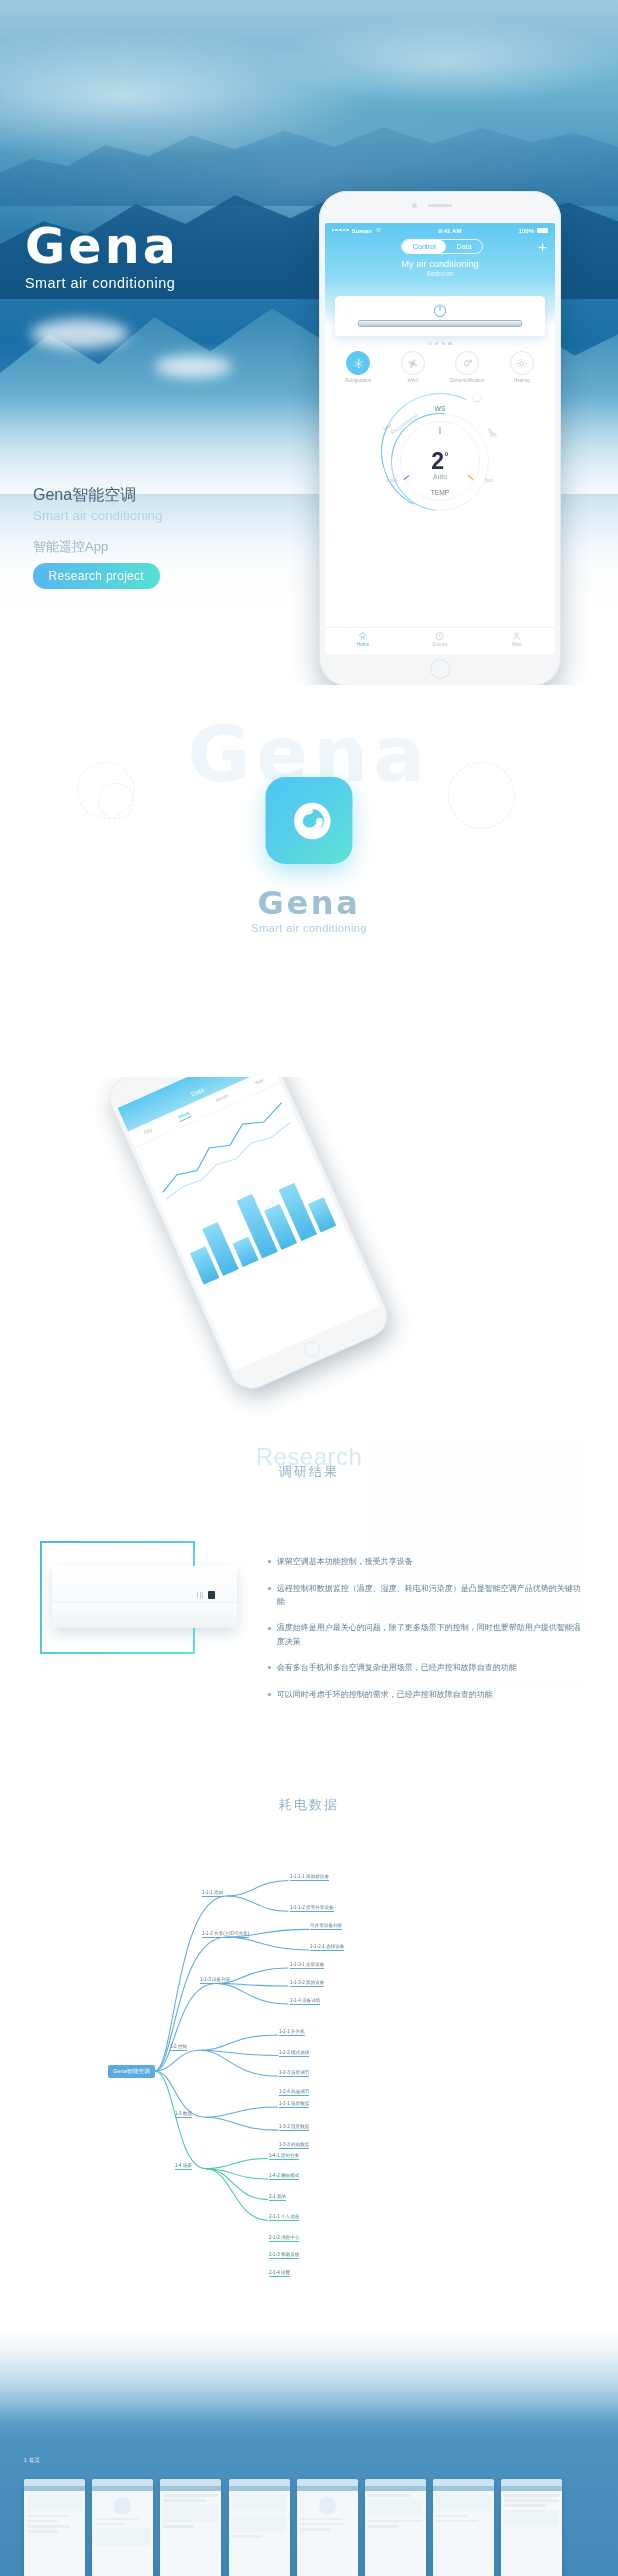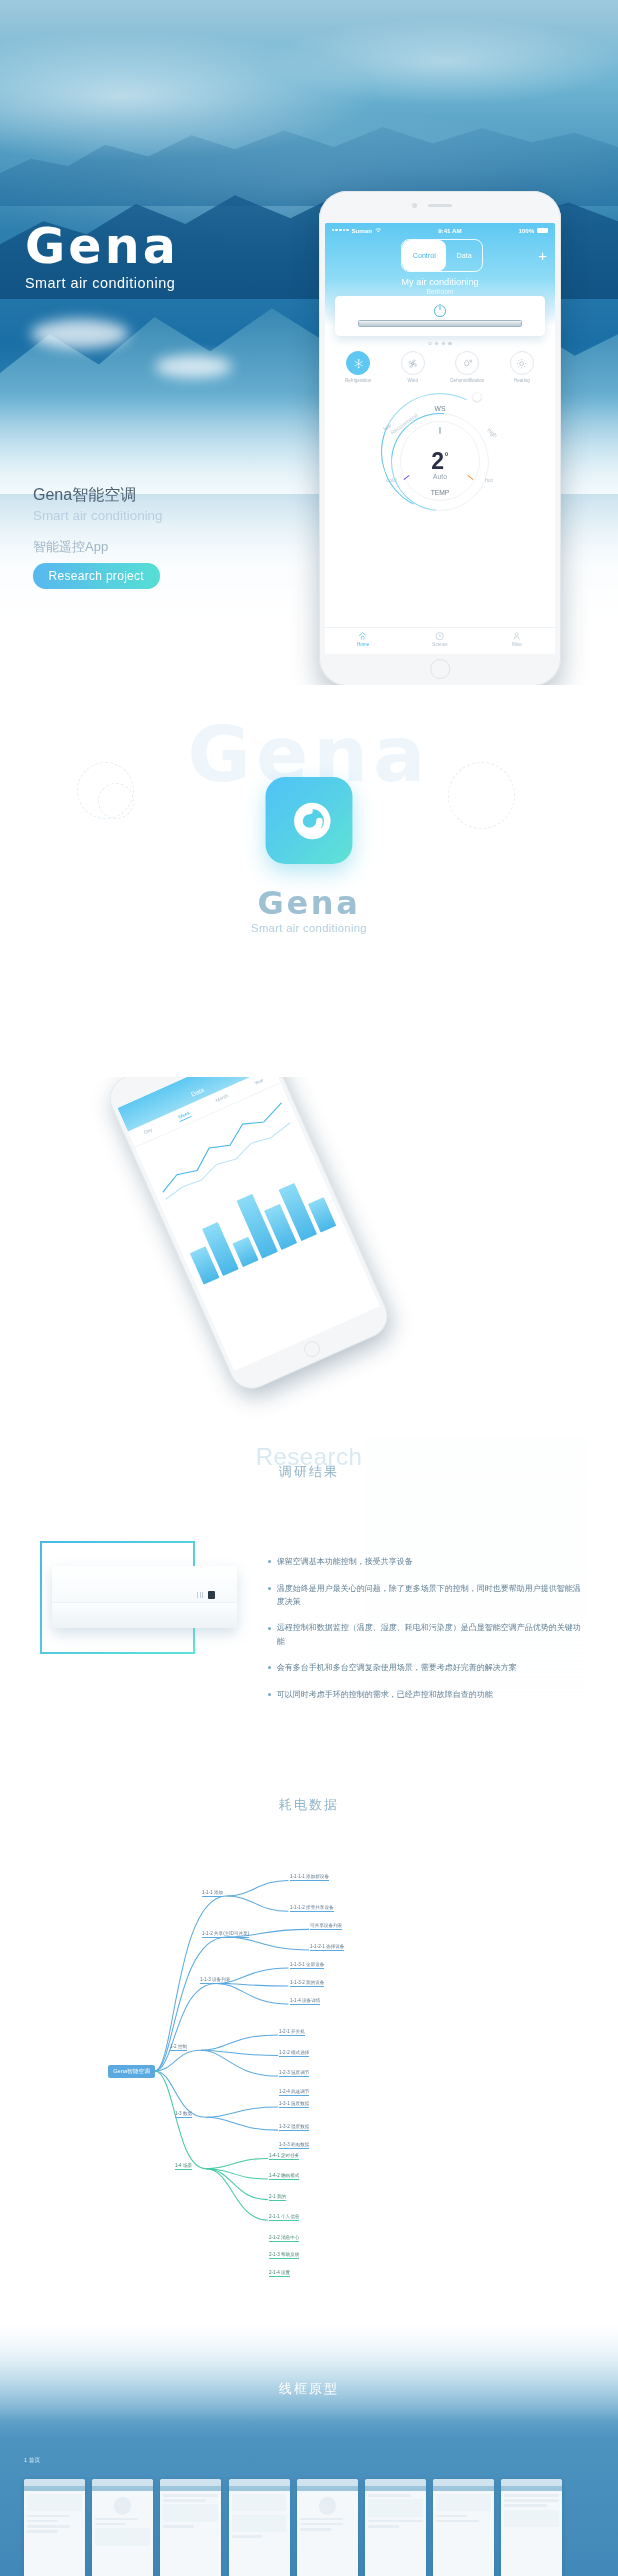--- a/index.html
+++ b/index.html
@@ -46,21 +46,21 @@
   .phone .notch-top{position:absolute;left:50%;transform:translateX(-50%);top:13.4px;width:24px;height:2.6px;border-radius:1.5px;background:#d9dee2}
   .phone .cam{position:absolute;left:50%;transform:translateX(-28px);top:12px;width:5.2px;height:5.2px;border-radius:50%;background:#d9dee2}
   .phone .home{position:absolute;left:50%;transform:translateX(-50%);bottom:7.2px;width:19.6px;height:19.6px;border-radius:50%;border:1px solid #dfe4e8}
   .hero-phone{left:319px;top:191px;width:242px;height:495px;z-index:5}
 
   .appbar{position:relative;height:103px;background:linear-gradient(180deg,#5ec8f2,#8fdcf6 55%,#dff3fc 88%,#fff);}
   .statusbar{display:flex;align-items:center;justify-content:space-between;padding:3.6px 7.2px 0;color:#fff;font-size:6.2px;font-weight:bold}
   .sb-l{display:flex;align-items:center;gap:2.6px}
   .dots{display:flex;gap:1px}.dots i{width:2.6px;height:2.6px;border-radius:50%;background:#fff;display:block}
   .segwrap{display:flex;align-items:center;justify-content:space-between;padding:5.2px 8.2px 0}
-  .seg{display:flex;border:0.8px solid rgba(255,255,255,.9);border-radius:8.2px;overflow:hidden;height:33px}
+  .seg{display:flex;border:0.8px solid rgba(255,255,255,.9);border-radius:8.2px;overflow:hidden;height:15px}
   .seg div{padding:0 10.3px;display:flex;align-items:center;font-size:7.2px;color:#fff}
   .seg div.on{background:#fff;color:#49b7e8;border-radius:7.7px}
   .plus{color:#fff;font-size:15.5px;line-height:1;font-weight:300}
   .dev-title{text-align:center;color:#fff;font-size:9.3px;margin-top:5.2px}
   .dev-room{text-align:center;color:#eaf8ff;font-size:6.7px;margin-top:1px}
 
   .accard{position:relative;margin:-30px 10.3px 0;height:40px;background:#fff;border-radius:4.6px;box-shadow:0 3.6px 9.3px rgba(90,150,185,.22);
     display:flex;flex-direction:column;align-items:center;justify-content:center;gap:3.6px}
   .pwr{width:11.3px;height:11.3px;border-radius:50%;border:1px solid #49b7e8;position:relative}
   .pwr:after{content:"";position:absolute;left:50%;top:-2.1px;transform:translateX(-50%);width:1px;height:5.7px;background:#49b7e8;border-radius:0.5px;box-shadow:0 0 0 1px #fff}
@@ -415,29 +415,29 @@
         </div>
       <div class="led"></div>
     </div>
     <div class="bullets">
       <div class="bullet">
           <span class="bd"></span>
           <span>保留空调基本功能控制，接受共享设备</span>
         </div>
       <div class="bullet">
           <span class="bd"></span>
-          <span>温度始终是用户最关心的问题，除了更多场景下的控制，同时也要帮助用户提供智能温度决策</span>
+          <span>远程控制和数据监控（温度、湿度、耗电和污染度）是凸显智能空调产品优势的关键功能</span>
         </div>
       <div class="bullet">
           <span class="bd"></span>
-          <span>远程控制和数据监控（温度、湿度、耗电和污染度）是凸显智能空调产品优势的关键功能</span>
+          <span>温度始终是用户最关心的问题，除了更多场景下的控制，同时也要帮助用户提供智能温度决策</span>
         </div>
       <div class="bullet">
           <span class="bd"></span>
-          <span>会有多台手机和多台空调复杂使用场景，需要考虑好完善的解决方案</span>
+          <span>会有多台手机和多台空调复杂使用场景，已经声控和故障自查的功能</span>
         </div>
       <div class="bullet">
           <span class="bd"></span>
           <span>可以同时考虑手环的控制的需求，已经声控和故障自查的功能</span>
         </div>
     </div>
   </section>
 
   <section class="mindmap">
     <div class="sec-head" style="padding-top:3.1px">
@@ -499,21 +499,20 @@
       <div class="mnode g" style="left:269px;top:385px">2-1-1 个人信息</div>
       <div class="mnode g" style="left:269px;top:406px">2-1-2 消息中心</div>
       <div class="mnode g" style="left:269px;top:423px">2-1-3 帮助反馈</div>
       <div class="mnode g" style="left:269px;top:441px">2-1-4 设置</div>
     </div>
   </section>
 
   <section class="wire">
     <div class="wire-top-wash"></div>
     <div class="sec-head" style="padding-top:62px;position:relative;z-index:3">
-      <div class="sec-cn onblue">线框原型</div>
     </div>
     <div class="wf-label">1 首页</div>
     <div class="wire-grid">
       <div class="wf">
           <div class="hd"></div>
           <div class="sb"></div>
           <div class="bd">
             <div class="blk"></div>
             <div class="ln m"></div>
             <div class="ln s"></div>

